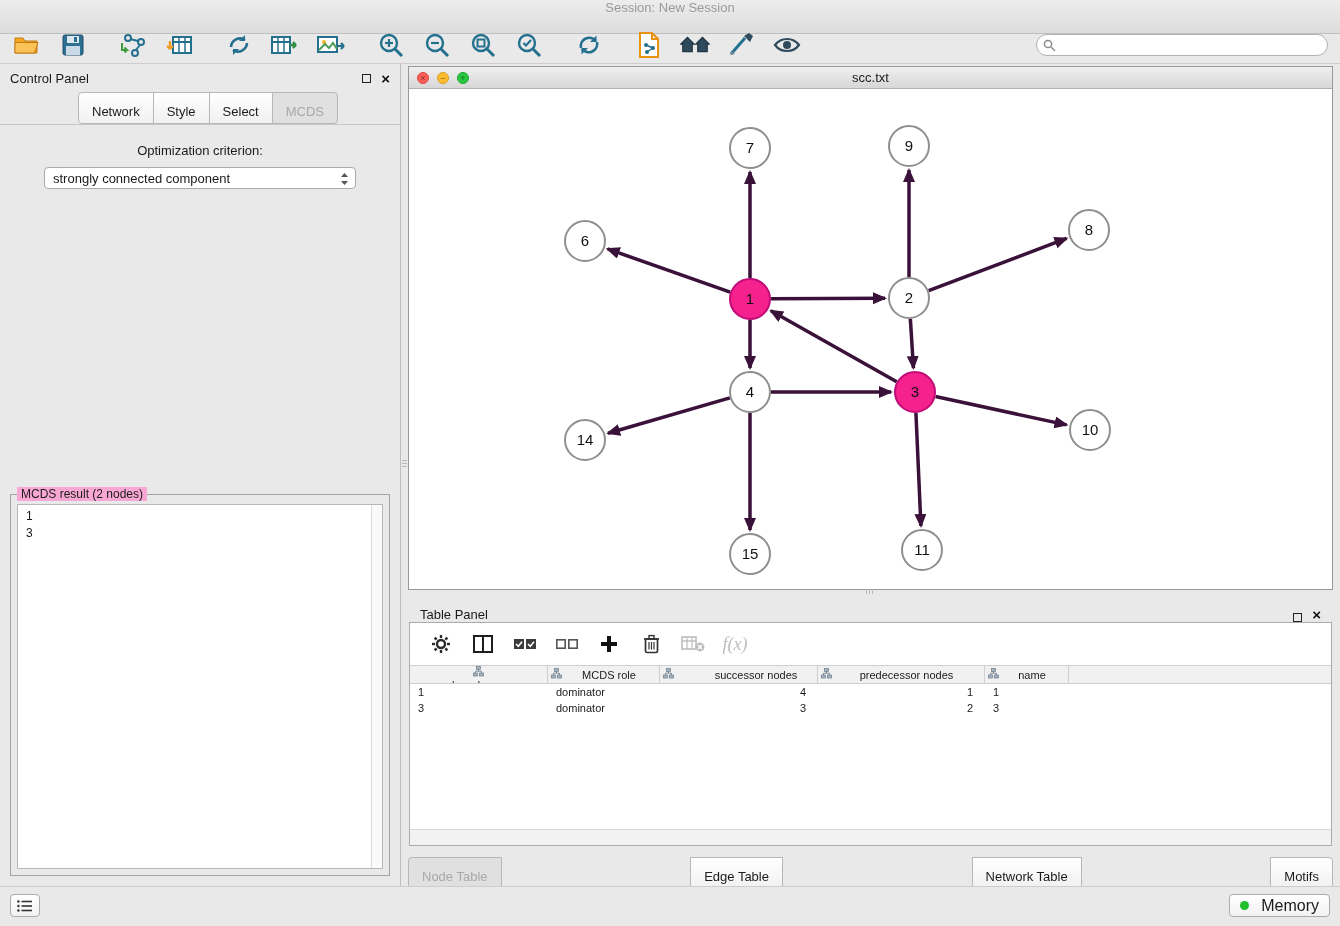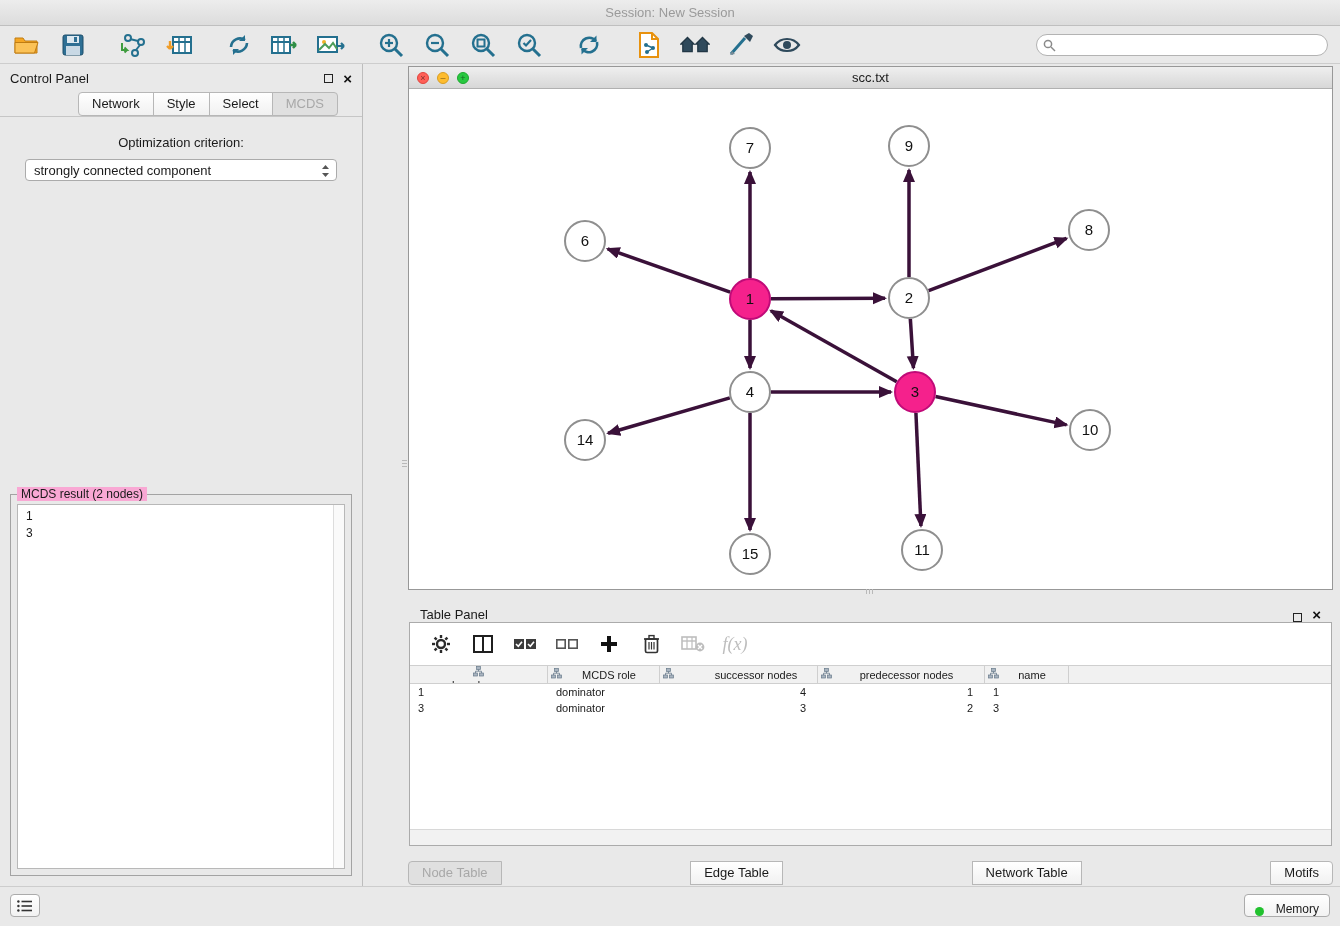--- a/index.html
+++ b/index.html
@@ -4,24 +4,24 @@
 <style>
   * { box-sizing: border-box; }
   html,body { margin:0; padding:0; }
   body {
     width:1340px; height:926px; position:relative; overflow:hidden;
     font-family:"Liberation Sans", sans-serif;
     background:#e9e9e9; color:#1a1a1a;
   }
   
   .titlebar {
-    position:absolute; top:0; left:0; right:0; height:26px;
+    position:absolute; top:0; left:0; right:0; height:34px;
     background:linear-gradient(#ededed,#dcdcdc);
     border-bottom:1px solid #bfbfbf;
-    display:flex; align-items:center; justify-content:center;
+    display:flex; align-items:flex-start; justify-content:center;
     font-size:13px; color:#9a9a9a;
   }
   
   .toolbar {
     position:absolute; top:26px; left:0; right:0; height:38px;
     display:flex; align-items:center; padding:0 12px;
     border-bottom:1px solid #cdcdcd;
   }
   .tgroup { display:flex; align-items:center; gap:16px; margin-right:30px; }
   .ticon { width:30px; height:28px; display:flex; align-items:center; justify-content:center; cursor:default; }
@@ -29,36 +29,36 @@
     margin-left:auto; position:relative; width:292px; height:22px;
   }
   .searchbox input {
     width:100%; height:100%; border:1px solid #b3b3b3; border-radius:11px;
     background:#fff; padding:0 8px 0 24px; font-size:12px; outline:none;
     font-family:"Liberation Sans", sans-serif;
   }
   .searchbox .mag { position:absolute; left:7px; top:4px; }
   
   .control-panel {
-    position:absolute; left:0; top:64px; width:363px; height:822px;
+    position:absolute; left:0; top:64px; width:401px; height:822px;
     border-right:1px solid #bdbdbd; background:#e9e9e9;
   }
   .panel-header {
     height:28px; display:flex; align-items:center; padding:0 10px; font-size:13px;
   }
   .panel-header .sp { flex:1; }
   .float-ic {
     width:9px; height:9px; border:1.5px solid #222; display:inline-block; margin-right:10px;
   }
   .close-ic { font-size:15px; font-weight:bold; color:#111; line-height:1; }
   .cp-tabbar { display:flex; padding-left:78px; border-bottom:1px solid #c6c6c6; align-items:flex-end; }
   .seg-tab {
     font-family:"Liberation Sans",sans-serif; font-size:13px; color:#1a1a1a;
     background:linear-gradient(#ffffff,#f1f1f1);
-    border:1px solid #b7b7b7; padding:3px 13px 4px; margin-left:-1px; cursor:default;
+    border:1px solid #b7b7b7; padding:11px 13px 4px; margin-left:-1px; cursor:default;
   }
   .seg-tab:first-child { border-radius:4px 0 0 4px; margin-left:0; }
   .seg-tab:last-child { border-radius:0 4px 4px 0; }
   .seg-tab.active { background:#e0e0e0; color:#a8a8a8; }
   .cp-opt-label { text-align:center; font-size:13px; margin-top:18px; }
   .cp-select {
     width:312px; height:22px; margin:9px auto 0; background:#fff;
     border:1px solid #ababab; border-radius:4px; position:relative;
     display:flex; align-items:center; padding:0 22px 0 8px; font-size:13px;
   }
@@ -151,21 +151,21 @@
     border-top:1px solid #cdcdcd; background:#e9e9e9;
   }
   .list-btn {
     position:absolute; left:10px; bottom:9px; width:30px; height:23px;
     background:linear-gradient(#fff,#f2f2f2); border:1px solid #ababab; border-radius:4px;
     display:flex; align-items:center; justify-content:center;
   }
   .memory-btn {
     position:absolute; right:10px; bottom:9px; height:23px; padding:0 10px;
     background:linear-gradient(#fff,#f2f2f2); border:1px solid #ababab; border-radius:4px;
-    display:flex; align-items:flex-end; gap:12px; font-size:12px;
+    display:flex; align-items:center; gap:12px; font-size:16px;
   }
   .memdot { width:9px; height:9px; border-radius:50%; background:#21c12e; display:inline-block; }
 </style>
 </head>
 <body>
 
 <div class="titlebar">
   <span>Session: New Session</span>
 </div>
 

